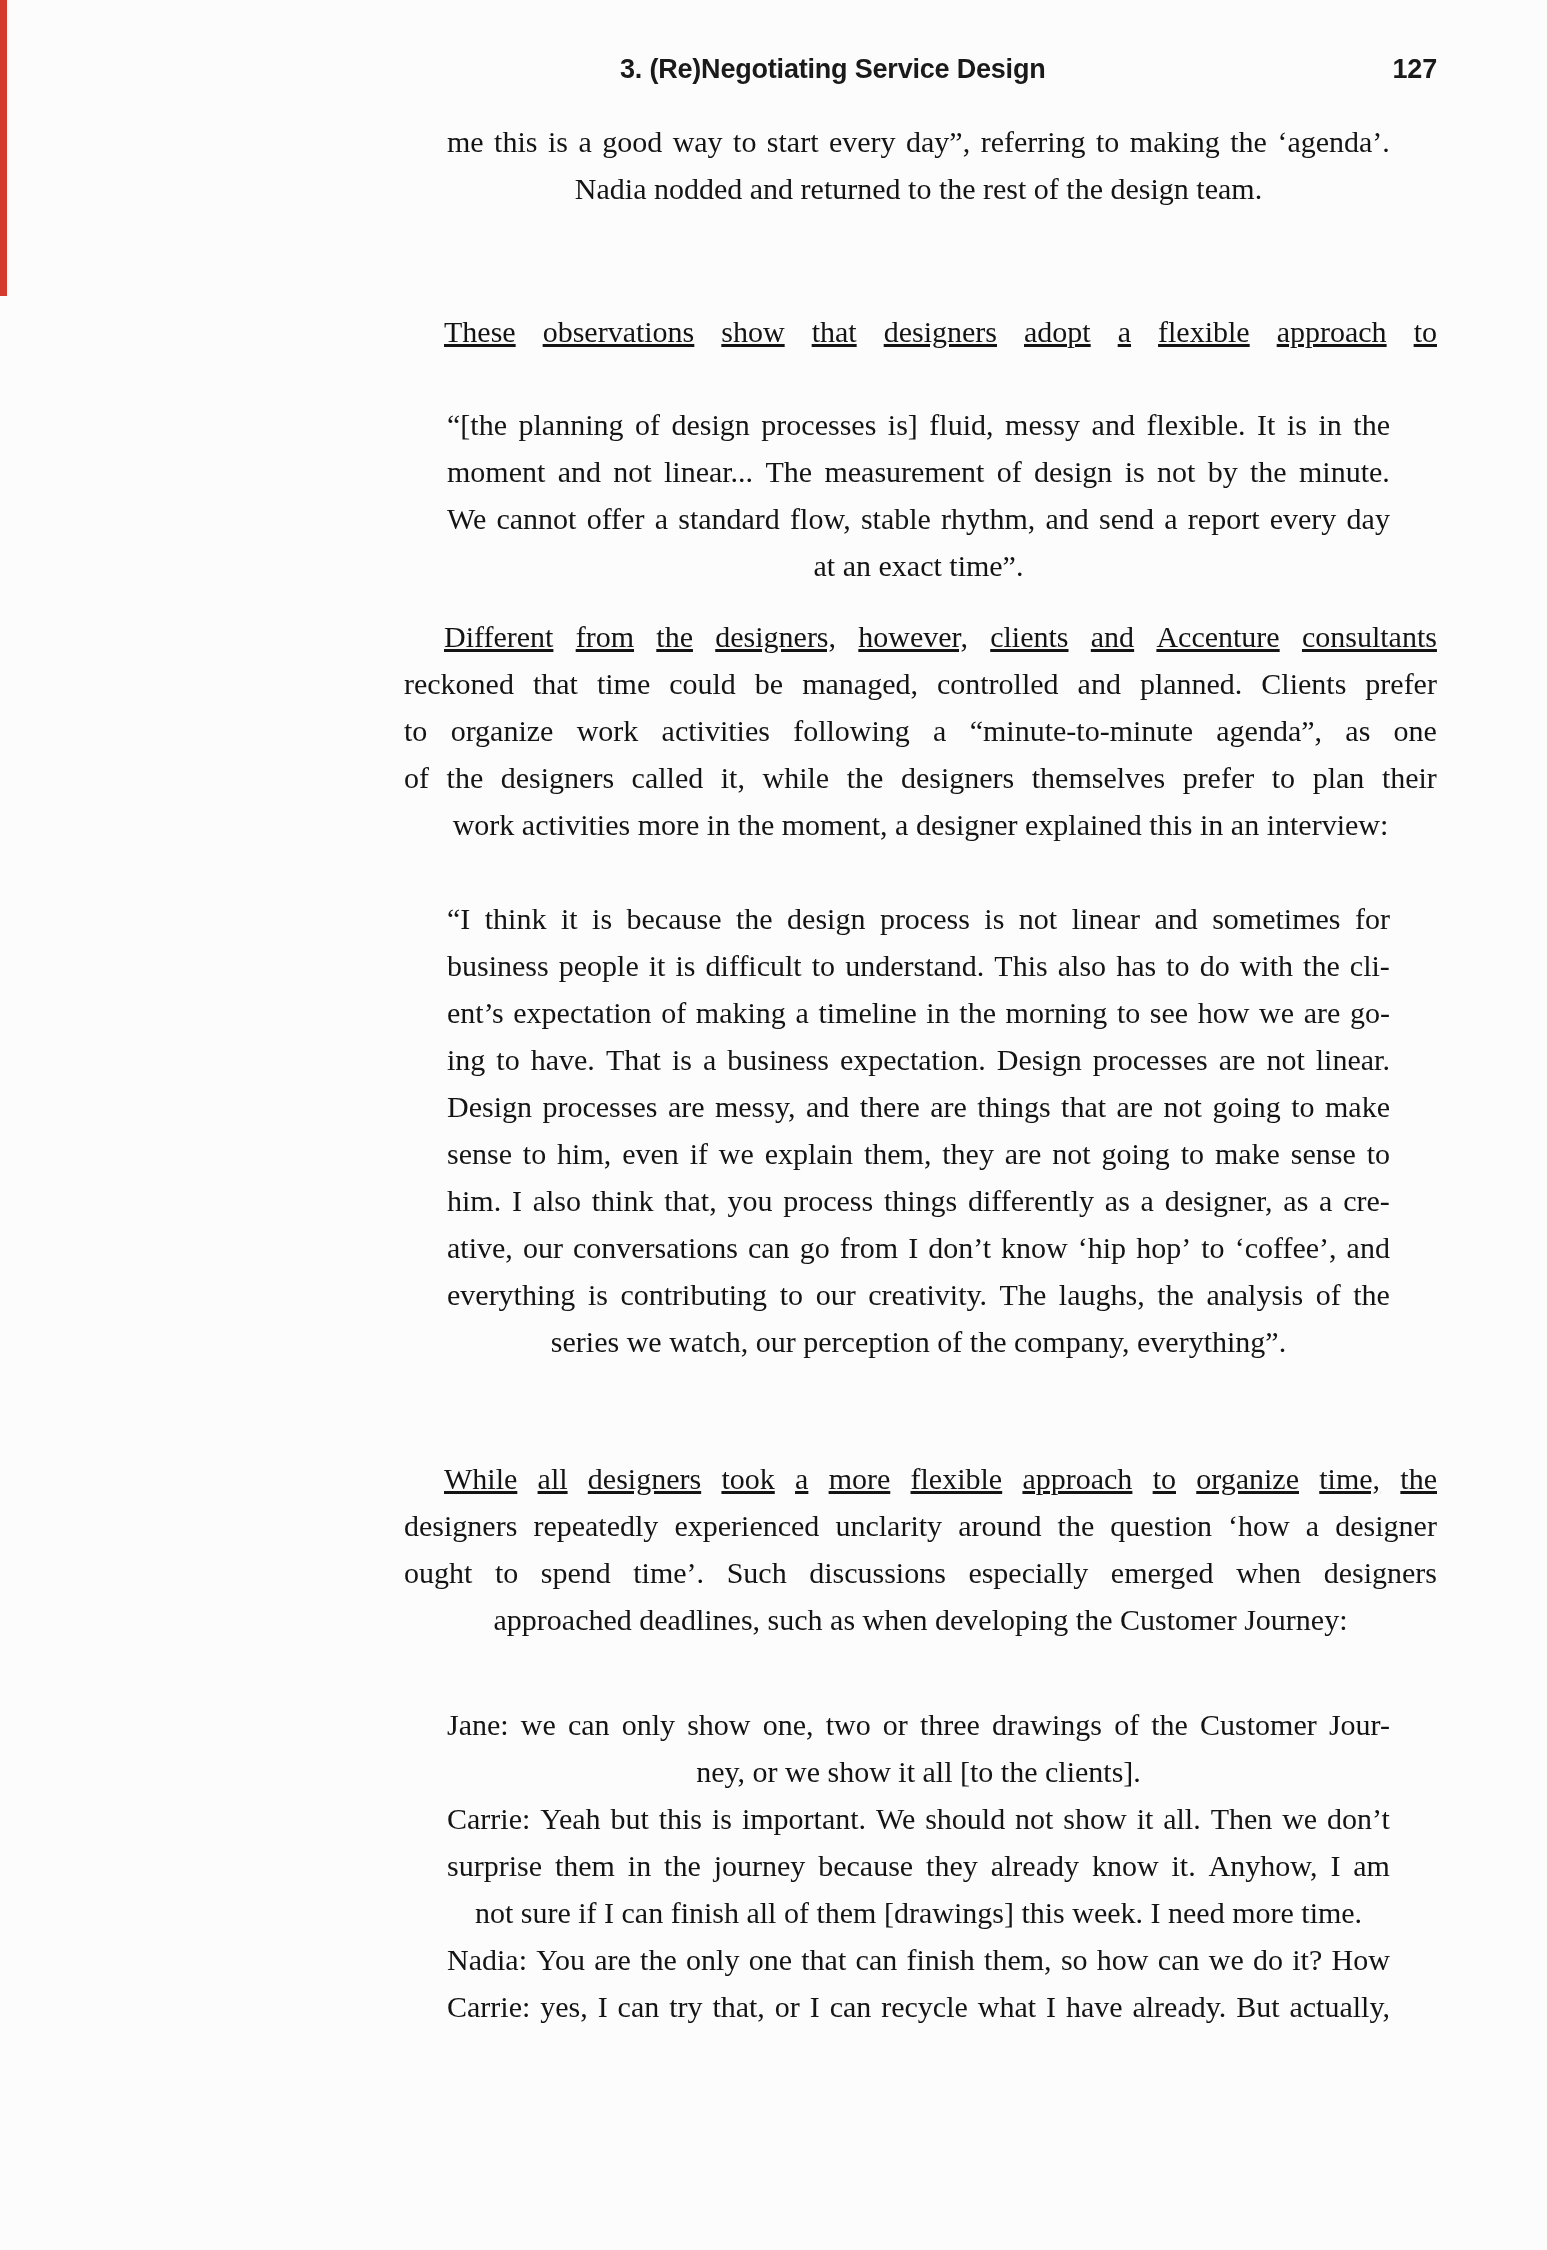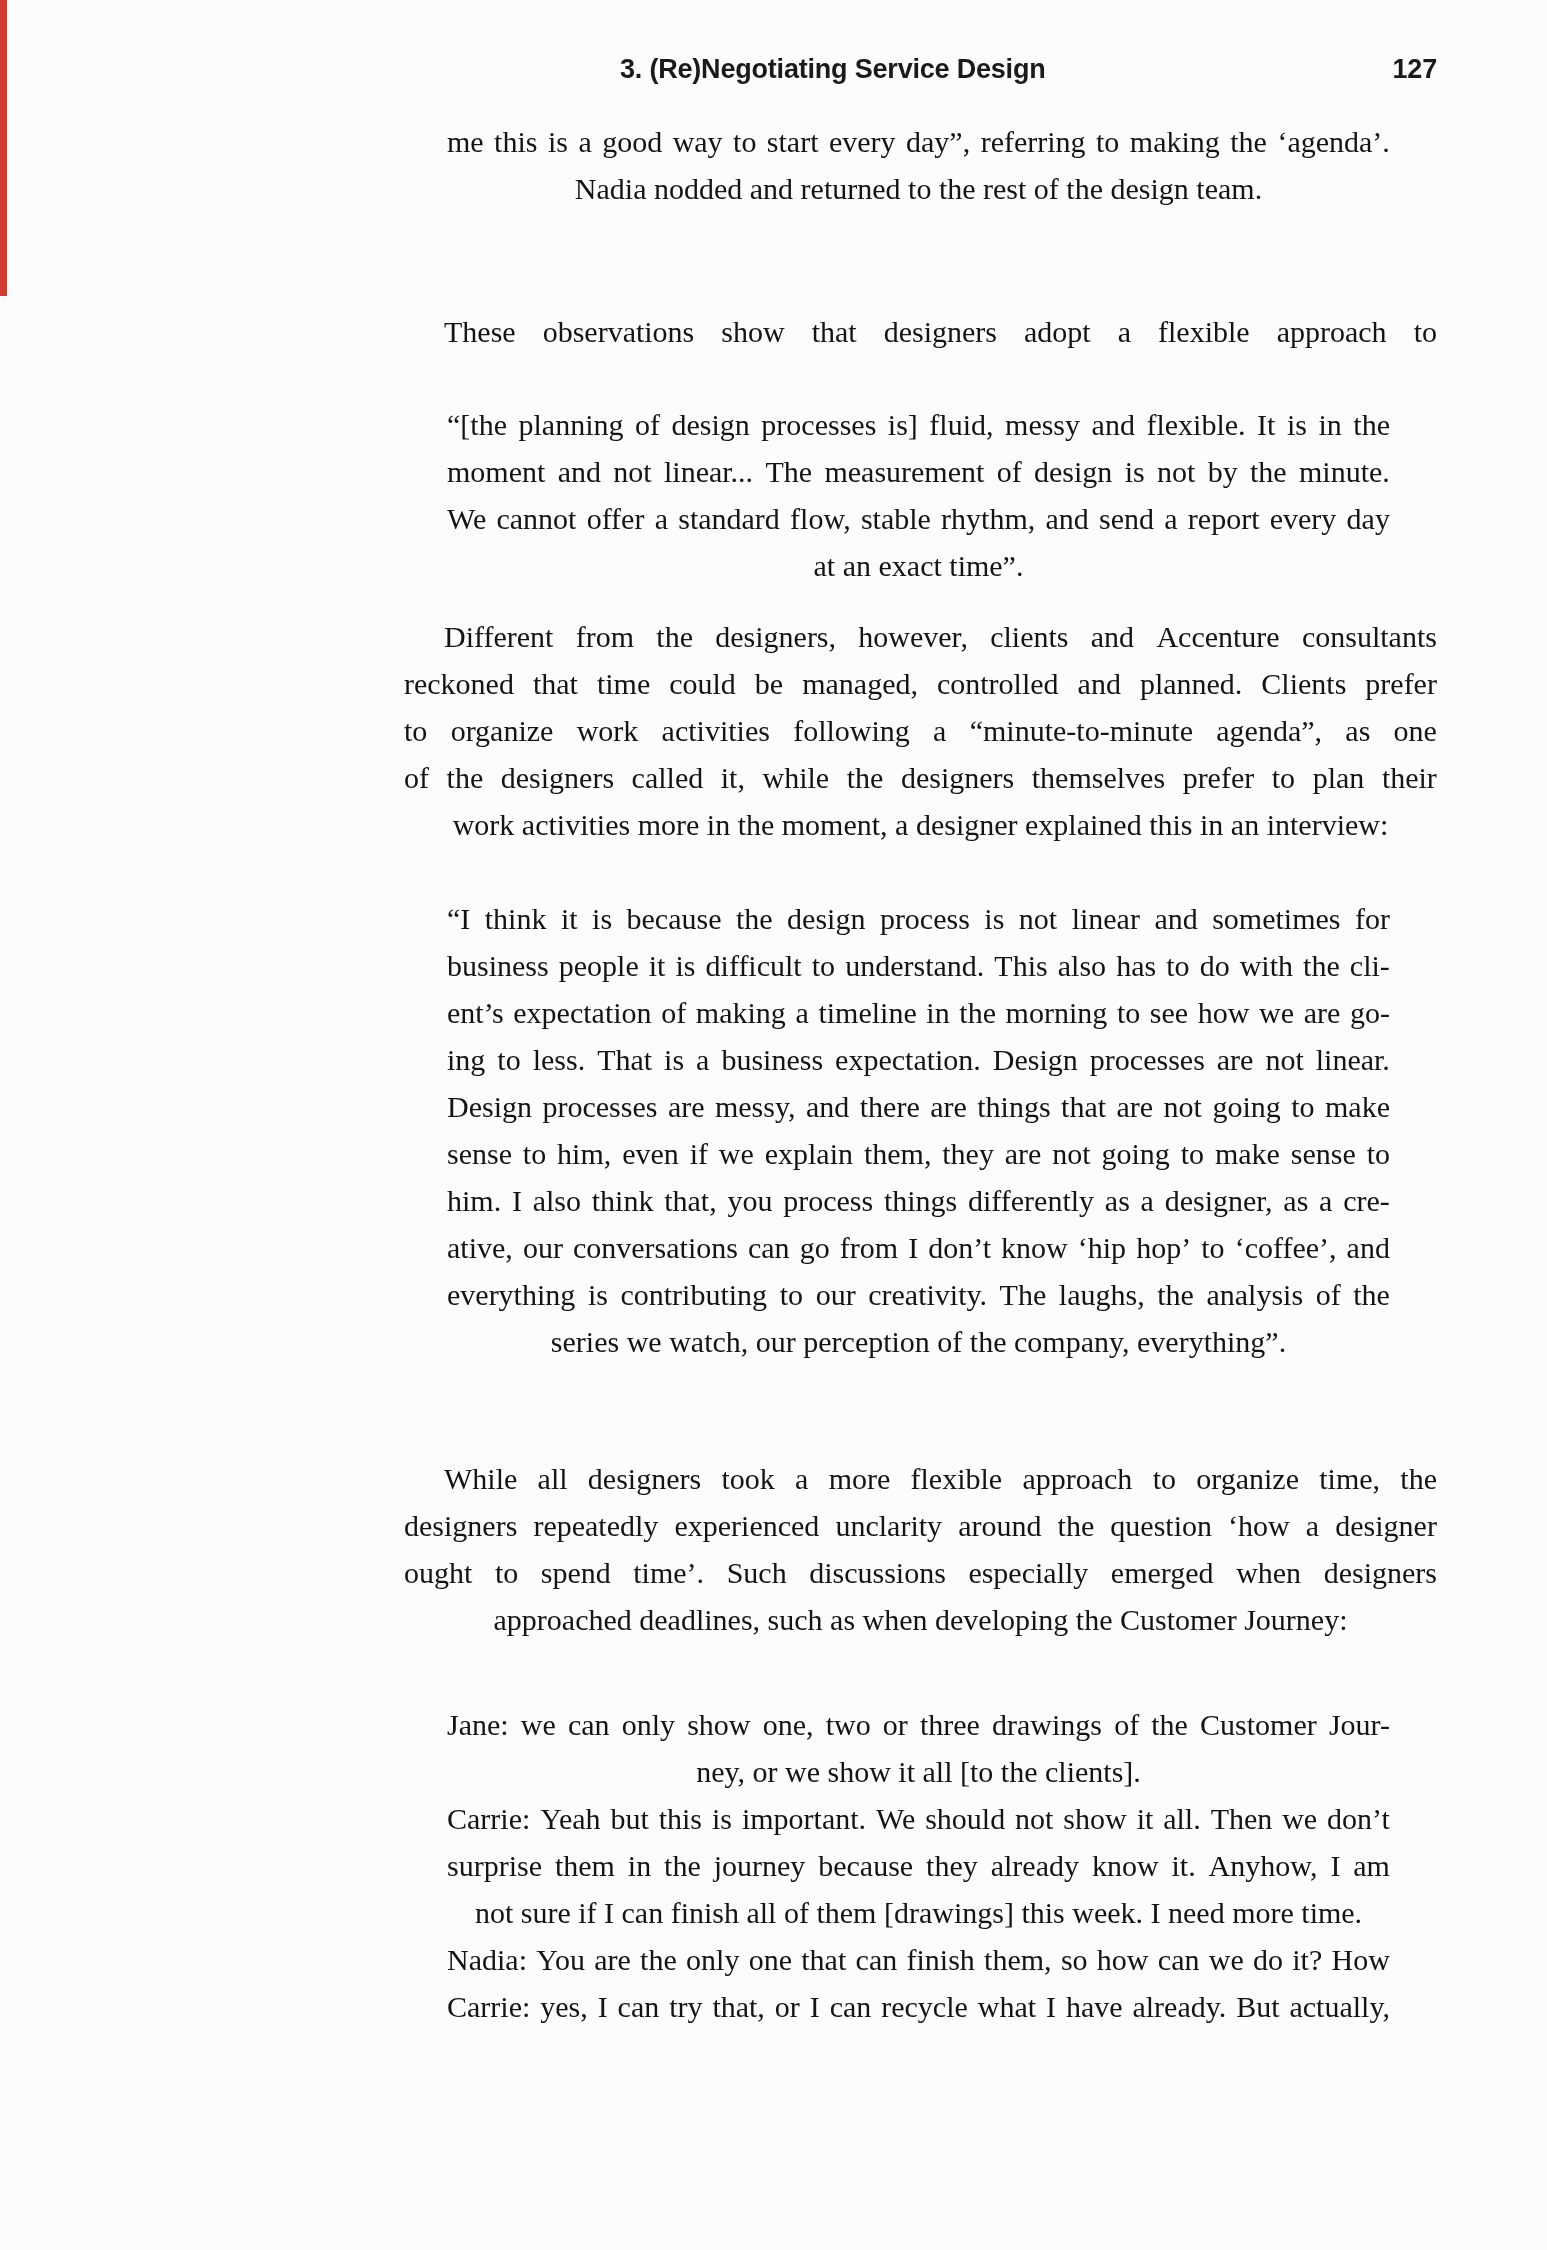--- a/index.html
+++ b/index.html
@@ -45,21 +45,21 @@
 
   .line {
     height: 47px; line-height: 47px;
     white-space: nowrap;
     text-align: center;
   }
   .line.stretch {
     display: flex;
     justify-content: space-between;
   }
-  .block.indent .line:first-child { padding-left: 40px; }
+  .block.indent .line:first-child { padding-left: 40px; text-decoration: underline; }
 </style>
 </head>
 <body>
 
 <div class="page">
 
   <div class="edge-marker" style="background: rgb(210, 59, 46);"></div>
 
   <header class="running">
     <span class="ht">3. (Re)Negotiating Service Design</span>
@@ -252,21 +252,21 @@
           <span>to</span>
           <span>see</span>
           <span>how</span>
           <span>we</span>
           <span>are</span>
           <span>go-</span>
         </div>
         <div class="line stretch">
           <span>ing</span>
           <span>to</span>
-          <span>less.</span>
+          <span>have.</span>
           <span>That</span>
           <span>is</span>
           <span>a</span>
           <span>business</span>
           <span>expectation.</span>
           <span>Design</span>
           <span>processes</span>
           <span>are</span>
           <span>not</span>
           <span>linear.</span>

